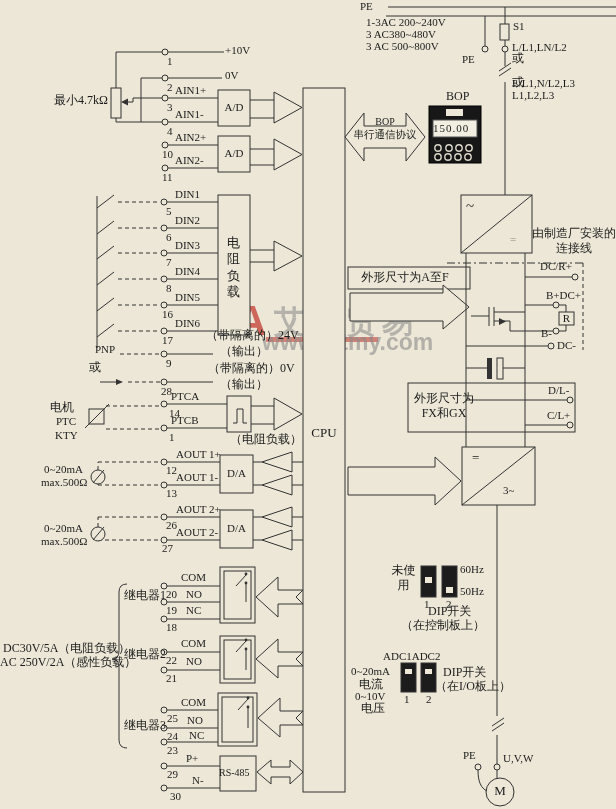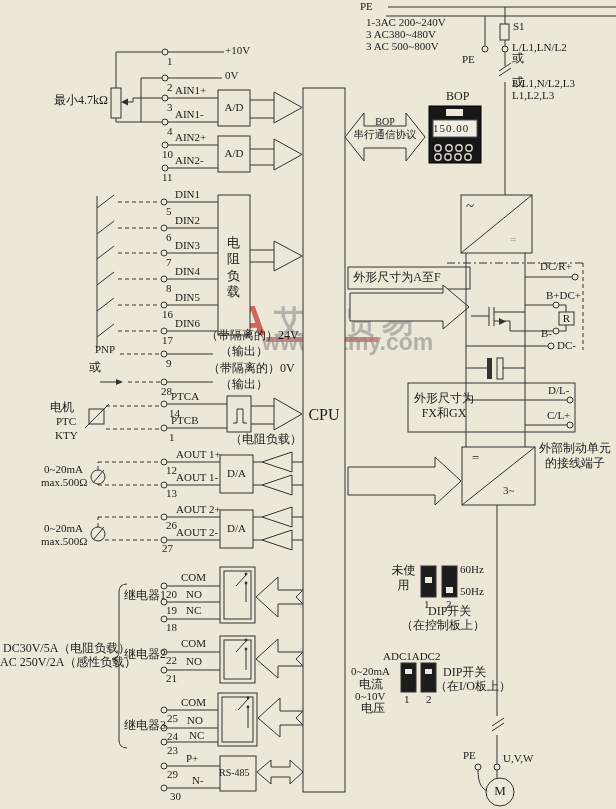--- a/index.html
+++ b/index.html
@@ -307,37 +307,37 @@
   <div class="lbl cjk" style="left:124px;top:719px">继电器3</div>
   <div class="lbl cjk" style="left:3px;top:642px">DC30V/5A（电阻负载）</div>
   <div class="lbl cjk" style="left:0px;top:656px">AC 250V/2A（感性负载）</div>
 
   <div class="lbl" style="left:186px;top:752px">P+</div>
   <div class="lbl" style="left:167px;top:768px">29</div>
   <div class="lbl" style="left:192px;top:774px">N-</div>
   <div class="lbl" style="left:170px;top:790px">30</div>
   <div class="lbl c sm" style="left:219px;top:767px;width:16px">RS-485</div>
 
-  <div class="lbl c" style="left:303px;top:406px;width:42px;font-size:16px">CPU</div>
+  <div class="lbl c" style="left:303px;top:426px;width:42px;font-size:13px">CPU</div>
 
   <div class="lbl cjk" style="left:446px;top:90px">BOP</div>
   <div class="lbl c disp" style="left:433px;top:122px;width:32px">150.00</div>
   <div class="lbl c sm" style="left:345px;top:116px;width:80px">BOP</div>
   <div class="lbl c sm" style="left:345px;top:129px;width:80px;font-size:10.5px">串行通信协议</div>
 
-  <div class="lbl cjk c" style="left:336px;top:271px;width:122px">外形尺寸为A至F</div>
+  <div class="lbl cjk c wrap" style="left:532px;top:226px;width:84px">由制造厂安装的连接线</div>
+  <div class="lbl cjk c" style="left:344px;top:271px;width:122px">外形尺寸为A至F</div>
   <div class="lbl" style="left:540px;top:260px">DC/R+</div>
   <div class="lbl" style="left:546px;top:289px">B+DC+</div>
   <div class="lbl c" style="left:559px;top:312px;width:15px">R</div>
   <div class="lbl" style="left:541px;top:327px">B-</div>
   <div class="lbl" style="left:557px;top:339px">DC-</div>
   <div class="lbl cjk c wrap" style="left:412px;top:391px;width:64px">外形尺寸为FX和GX</div>
   <div class="lbl" style="left:548px;top:384px">D/L-</div>
   <div class="lbl" style="left:547px;top:409px">C/L+</div>
-  <div class="lbl cjk c wrap" style="left:537px;top:441px;width:76px">外部制动单元的接线端子</div>
   <div class="lbl" style="left:466px;top:198px;font-size:15px">~</div>
   <div class="lbl" style="left:510px;top:233px;color:#888">=</div>
   <div class="lbl" style="left:472px;top:451px;font-size:13px">=</div>
   <div class="lbl" style="left:503px;top:484px">3~</div>
 
   <div class="lbl cjk c wrap" style="left:390px;top:563px;width:27px">未使用</div>
   <div class="lbl" style="left:460px;top:563px">60Hz</div>
   <div class="lbl" style="left:460px;top:585px">50Hz</div>
   <div class="lbl" style="left:424px;top:598px">1</div>
   <div class="lbl" style="left:446px;top:598px">2</div>

